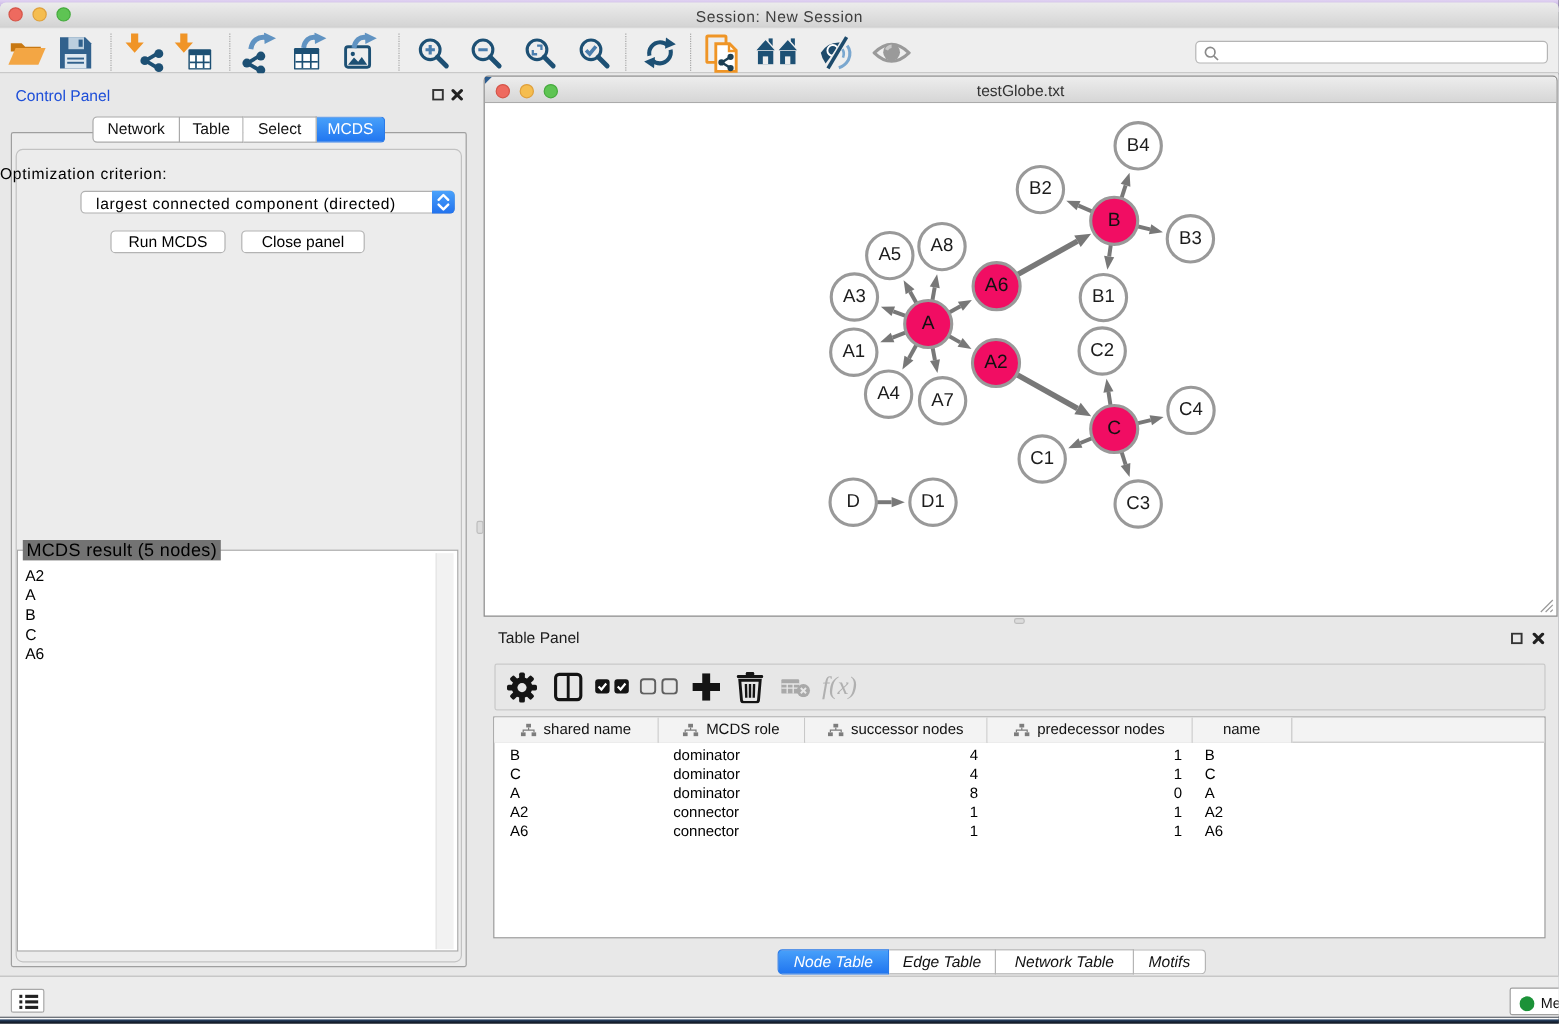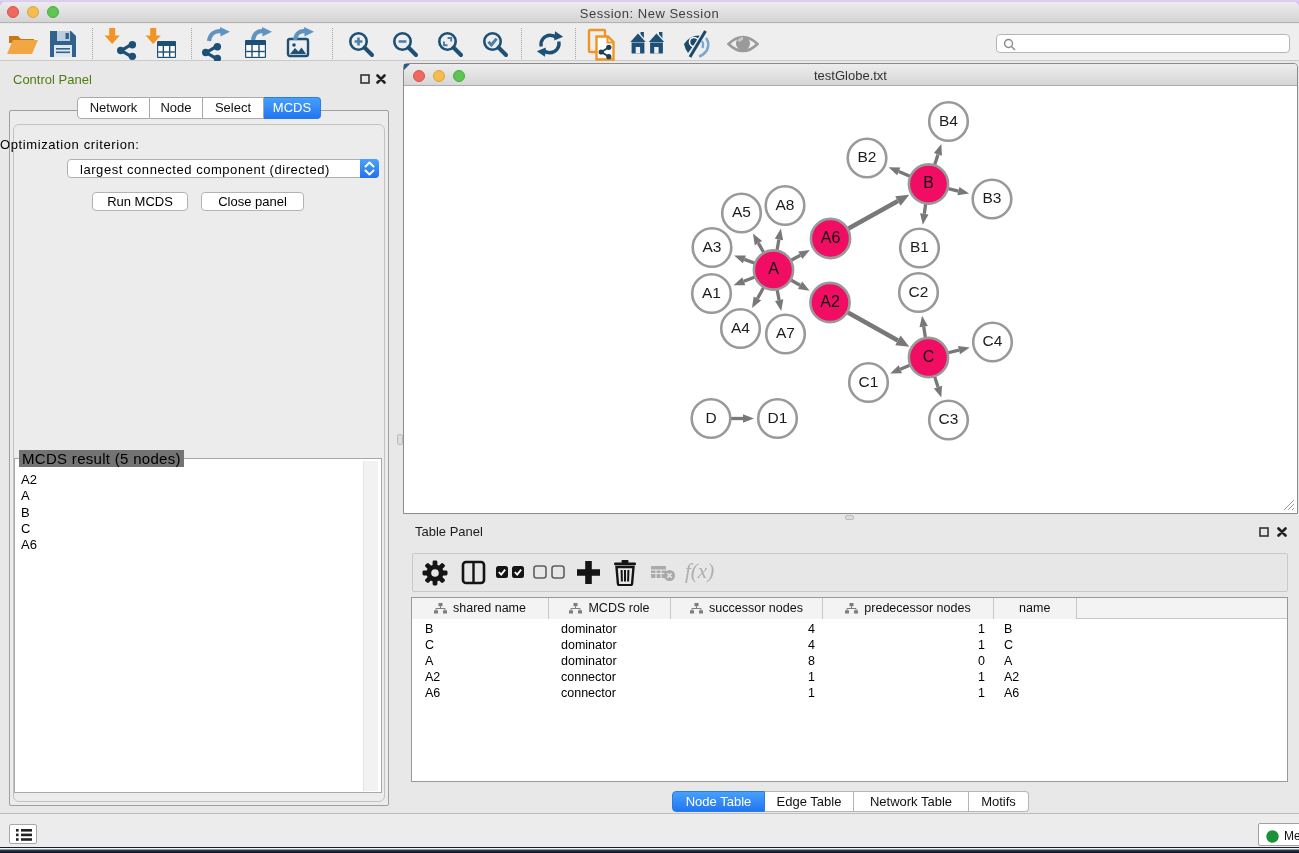--- a/index.html
+++ b/index.html
@@ -10,21 +10,21 @@
 #win { left:0; top:2px; width:1299px; height:845px; background:#e8e8e8; border-radius:5px 5px 0 0; overflow:hidden; }
 #titlebar { left:0; top:0; width:1299px; height:21px; background:linear-gradient(#ececec,#d4d4d4); border-bottom:1px solid #b3b3b3; border-radius:5px 5px 0 0; }
 #titlebar .t { width:100%; text-align:center; font-size:13px; color:#3e3e3e; margin-top:3.5px; letter-spacing:0.5px; }
 .tl { border-radius:50%; width:12px; height:12px; top:4px; }
 #toolbar { left:0; top:22px; width:1299px; height:37px; background:#eeeeee; border-bottom:1px solid #c9c9c9; }
 .sep { top:4px; width:1px; height:31px; border-left:1px dotted #a5a5a5; }
 .icon { position:absolute; top:0; }
 #search { left:996px; top:10px; width:294px; height:19px; background:#fff; border:1px solid #b5b5b5; border-radius:4px; }
 #main { left:0; top:60px; width:1299px; height:785px; background:#e8e8e8; }
 
-#cp-title { left:13px; top:9.5px; font-size:13px; color:#4d7c0f; }
+#cp-title { left:13px; top:9.5px; font-size:13px; color:#1d4ed8; }
 .tabs-row { position:absolute; height:22px; z-index:5; }
 .tab { position:absolute; top:0; height:22px; background:#fff; border:1px solid #a9a9a9; border-left:none; color:#111; font-size:13px; text-align:center; line-height:20px; }
 .tab.first { border-left:1px solid #a9a9a9; border-radius:4px 0 0 4px; }
 .tab.last { border-radius:0 4px 4px 0; }
 .tab.sel { background:linear-gradient(#47a0fa,#2176f0); color:#fff; border-color:#2a7ae8; }
 #cp-box { left:9px; top:48px; width:380px; height:696px; background:#ececec; border:1px solid #9f9f9f; border-radius:2px; }
 #cp-inner { left:13px; top:62px; width:372px; height:678px; border:1px solid #c2c2c2; border-radius:6px; }
 #opt-label { left:0; top:75px; width:398px; text-align:left; font-size:13px; color:#000; letter-spacing:0.6px; }
 #dropdown { left:43px; top:97px; width:312px; height:19px; background:#fff; border:1px solid #b0b0b0; border-radius:4px;margin-left:24px; }
 #dropdown .txt { position:absolute; left:12px; top:2px; font-size:13px; color:#000; letter-spacing:0.55px; }
@@ -205,21 +205,21 @@
   </div>
   <div class="abs" id="main">
 
     <div class="abs" id="cp-title">Control Panel</div>
     <svg class="abs" style="left:360px;top:12px" width="27" height="10" viewBox="0 0 27 10">
         <rect x="1" y="1" width="8" height="8" fill="none" stroke="#333" stroke-width="1.6"></rect>
         <path d="M17.5,1.5 L24.5,8.5 M24.5,1.5 L17.5,8.5" stroke="#222" stroke-width="2.6" stroke-linecap="round"></path>
       </svg>
     <div class="tabs-row" style="left:0;top:35px;width:398px;">
       <div class="tab first" style="left:77px;width:73px;">Network</div>
-      <div class="tab" style="left:150px;width:53px;">Node</div>
+      <div class="tab" style="left:150px;width:53px;">Table</div>
       <div class="tab" style="left:203px;width:61px;">Select</div>
       <div class="tab last sel" style="left:264px;width:57px;">MCDS</div>
     </div>
     <div class="abs" id="cp-box"></div>
     <div class="abs" id="cp-inner"></div>
     <div class="abs" id="opt-label">Optimization criterion:</div>
     <div class="abs" id="dropdown">
       <div class="txt">largest connected component (directed)</div>
       <div class="btn"><svg width="19" height="19" viewBox="0 0 19 19">
             <path d="M5.5,7.5 L9.5,3.5 L13.5,7.5" fill="none" stroke="#fff" stroke-width="2" stroke-linecap="round" stroke-linejoin="round"></path>
@@ -459,21 +459,21 @@
       <div class="td" style="left:149px;top:71px;">connector</div>
       <div class="td" style="left:259px;top:71px;width:144px;text-align:right;">1</div>
       <div class="td" style="left:411px;top:71px;width:162px;text-align:right;">1</div>
       <div class="td" style="left:592px;top:71px;">A2</div>
       <div class="td" style="left:13px;top:87px;">A6</div>
       <div class="td" style="left:149px;top:87px;">connector</div>
       <div class="td" style="left:259px;top:87px;width:144px;text-align:right;">1</div>
       <div class="td" style="left:411px;top:87px;width:162px;text-align:right;">1</div>
       <div class="td" style="left:592px;top:87px;">A6</div>
     </div>
-    <div class="abs" style="left:672px;top:729px;width:360px;height:22px;">
+    <div class="abs" style="left:648px;top:729px;width:360px;height:22px;font-style:italic;">
       <div class="btab first" style="left:0;width:93px;background:linear-gradient(#47a0fa,#2176f0);color:#fff;border-color:#2a7ae8;border-left:1px solid #2a7ae8;border-radius:4px 0 0 4px;">Node Table</div>
       <div class="btab" style="left:93px;width:89px;">Edge Table</div>
       <div class="btab" style="left:182px;width:115px;">Network Table</div>
       <div class="btab" style="left:297px;width:60px;border-radius:0 4px 4px 0;">Motifs</div>
     </div>
 
     <div class="abs" id="statusbar">
       <div class="abs" id="listbtn">
           <svg class="abs" style="left:6px;top:3px" width="16" height="14" viewBox="0 0 16 14">
             <g fill="#222">

